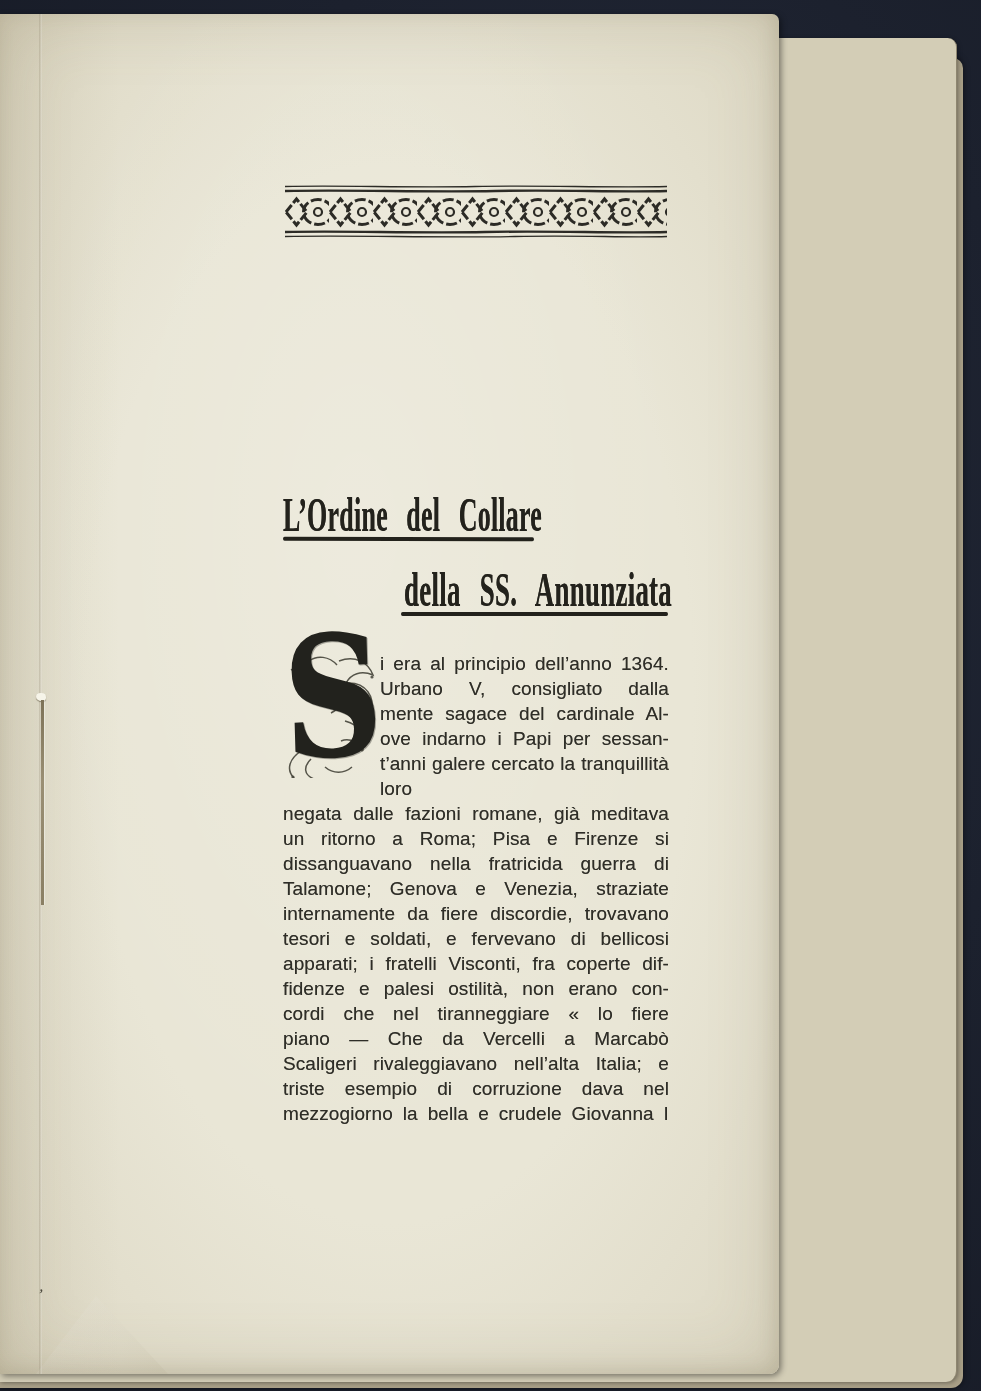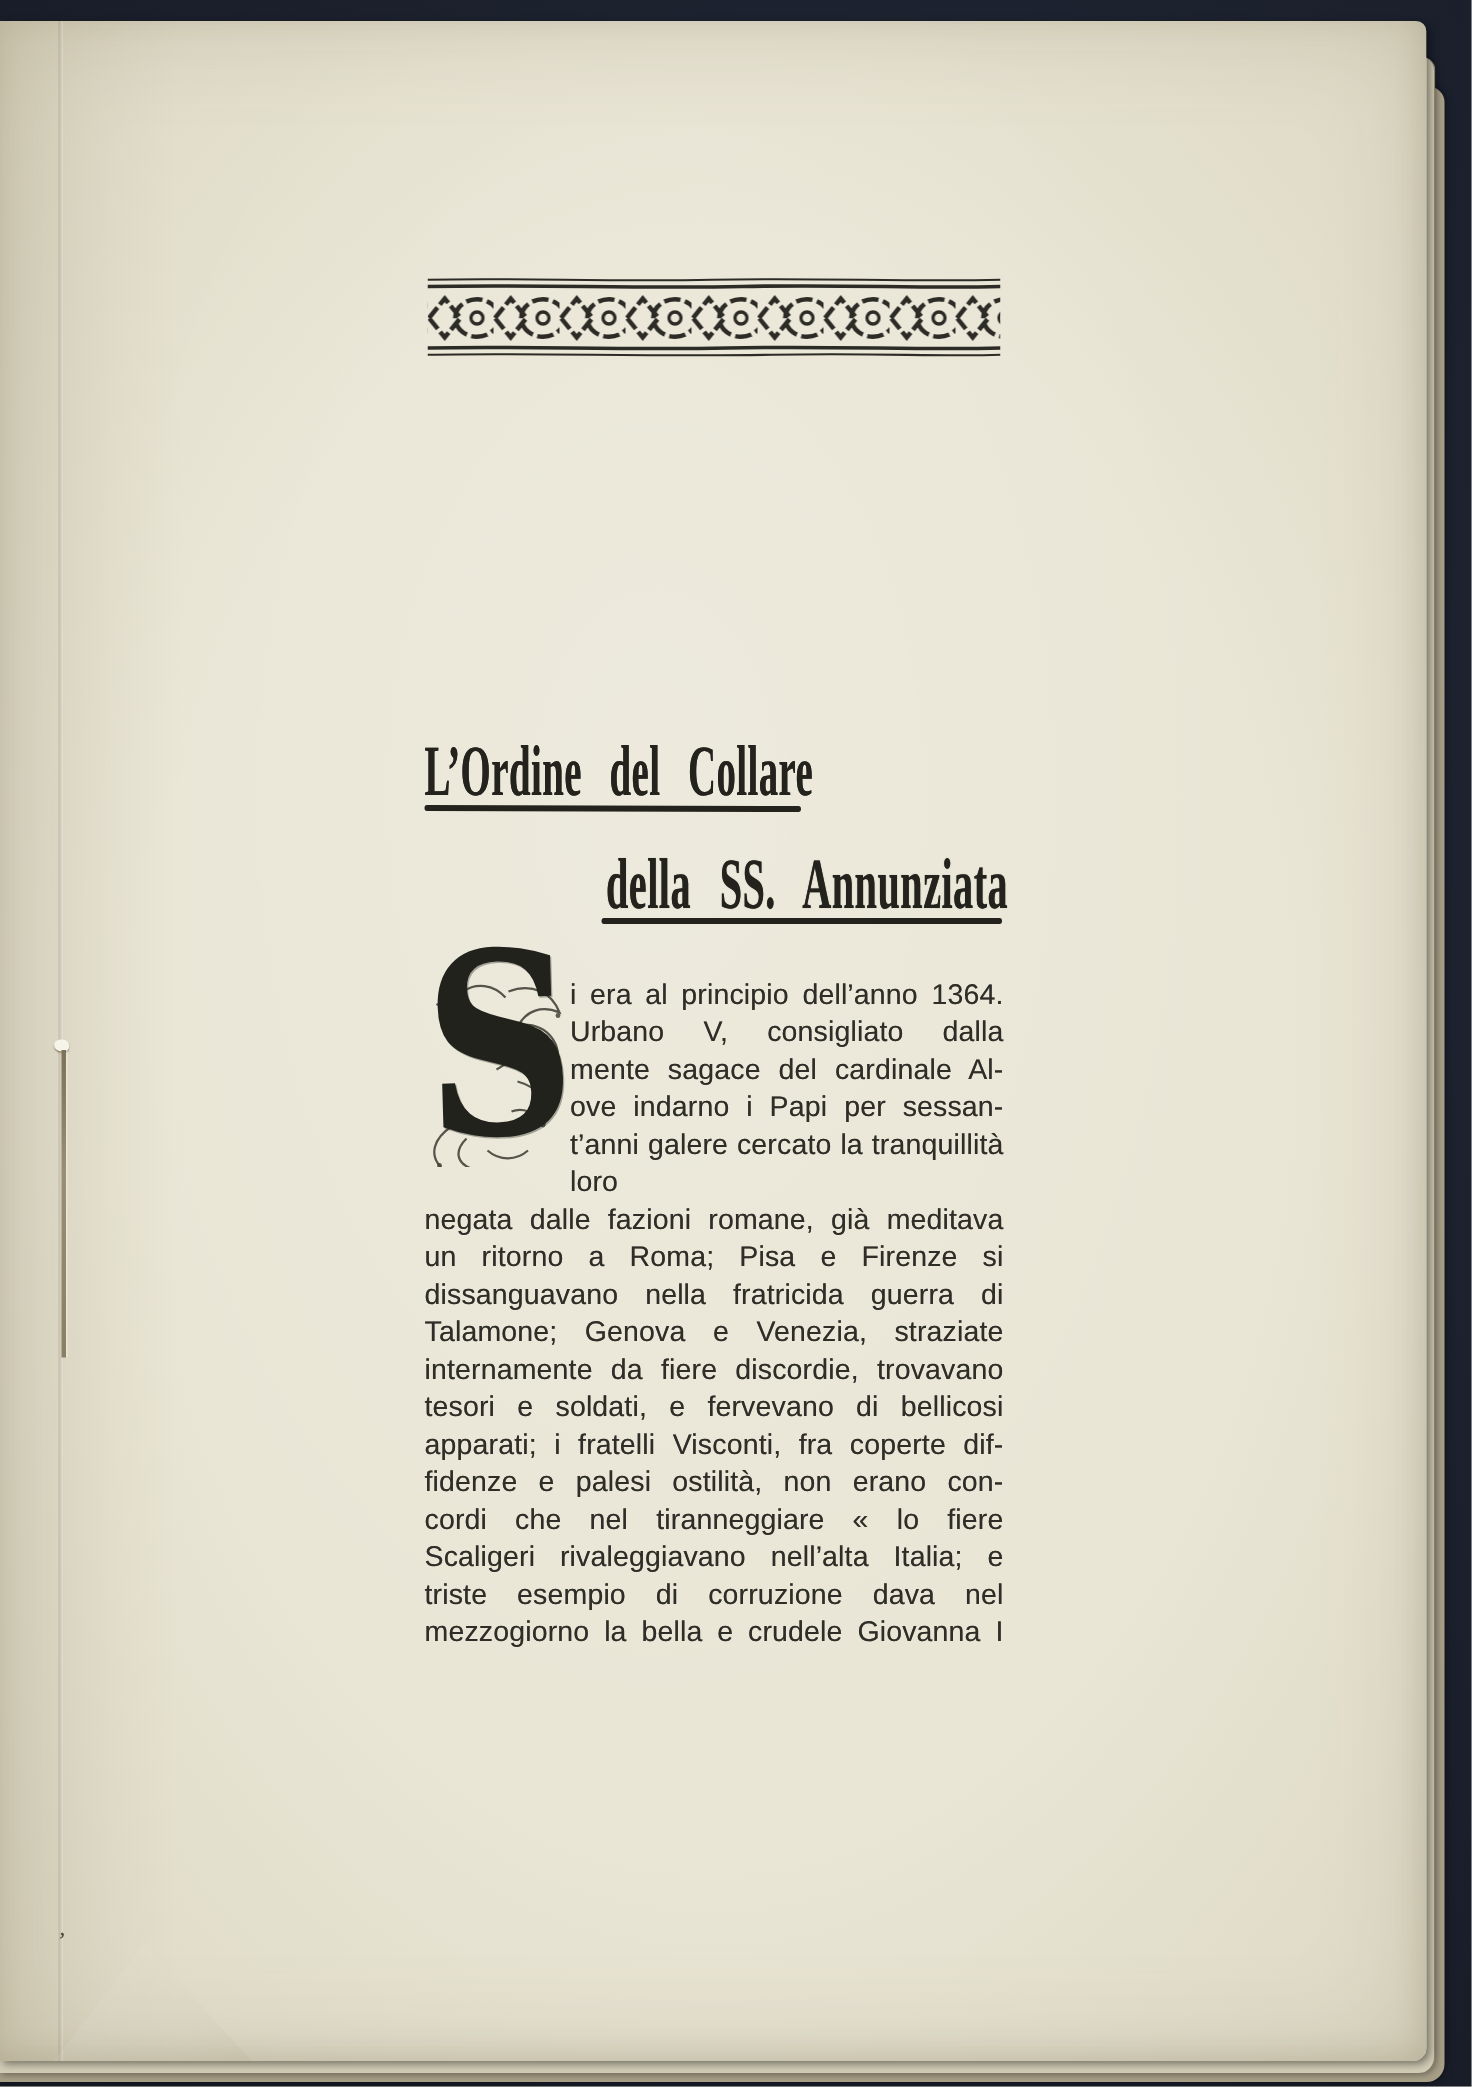--- a/index.html
+++ b/index.html
@@ -20,21 +20,21 @@
   }
   .stage{position:absolute;inset:0;}
 
   
   .sheet{position:absolute;left:0;}
   .sheet-3{top:58px;width:963px;height:1330px;background:var(--sheet3);border-radius:0 10px 12px 0;box-shadow:0 0 6px rgba(0,0,0,.5);}
   .sheet-2{top:38px;width:957px;height:1344px;background:var(--sheet2);border-radius:0 9px 11px 0;border-right:1px solid #8e8670;box-shadow:1px 1px 4px rgba(0,0,0,.35);}
 
   
   .page{
-    position:absolute;left:0;top:14px;width:951px;height:1360px;
+    position:absolute;left:0;top:14px;width:779px;height:1360px;
     background:
       radial-gradient(ellipse at 46% 38%, rgba(255,255,255,.18) 0%, rgba(255,255,255,0) 55%),
       radial-gradient(ellipse at 50% 50%, var(--paper) 55%, var(--paper_edge) 100%);
     border-radius:0 7px 9px 0;
     box-shadow:inset 0 0 70px rgba(122,110,78,.22), inset -4px -4px 18px rgba(110,98,66,.18), 2px 2px 6px rgba(0,0,0,.45);
   }
 
   .fold-line{
     position:absolute;left:39px;top:0;width:3px;height:100%;
     background:linear-gradient(90deg, rgba(128,117,90,.28), rgba(255,255,255,.25));
@@ -180,20 +180,21 @@
         <div class="bline">t’anni galere cercato la tranquillità loro</div>
         <div class="bline">negata dalle fazioni romane, già meditava</div>
         <div class="bline">un ritorno a Roma; Pisa e Firenze si</div>
         <div class="bline">dissanguavano nella fratricida guerra di</div>
         <div class="bline">Talamone; Genova e Venezia, straziate</div>
         <div class="bline">internamente da fiere discordie, trovavano</div>
         <div class="bline">tesori e soldati, e fervevano di bellicosi</div>
         <div class="bline">apparati; i fratelli Visconti, fra coperte dif-</div>
         <div class="bline">fidenze e palesi ostilità, non erano con-</div>
         <div class="bline">cordi che nel tiranneggiare « lo fiere</div>
+        <div class="bline">piano — Che da Vercelli a Marcabò</div>
         <div class="bline">Scaligeri rivaleggiavano nell’alta Italia; e</div>
         <div class="bline">triste esempio di corruzione dava nel</div>
         <div class="bline">mezzogiorno la bella e crudele Giovanna I</div>
       </div>
 
     <div class="stray">’</div>
   </div>
 </div>
 
 </body></html>

